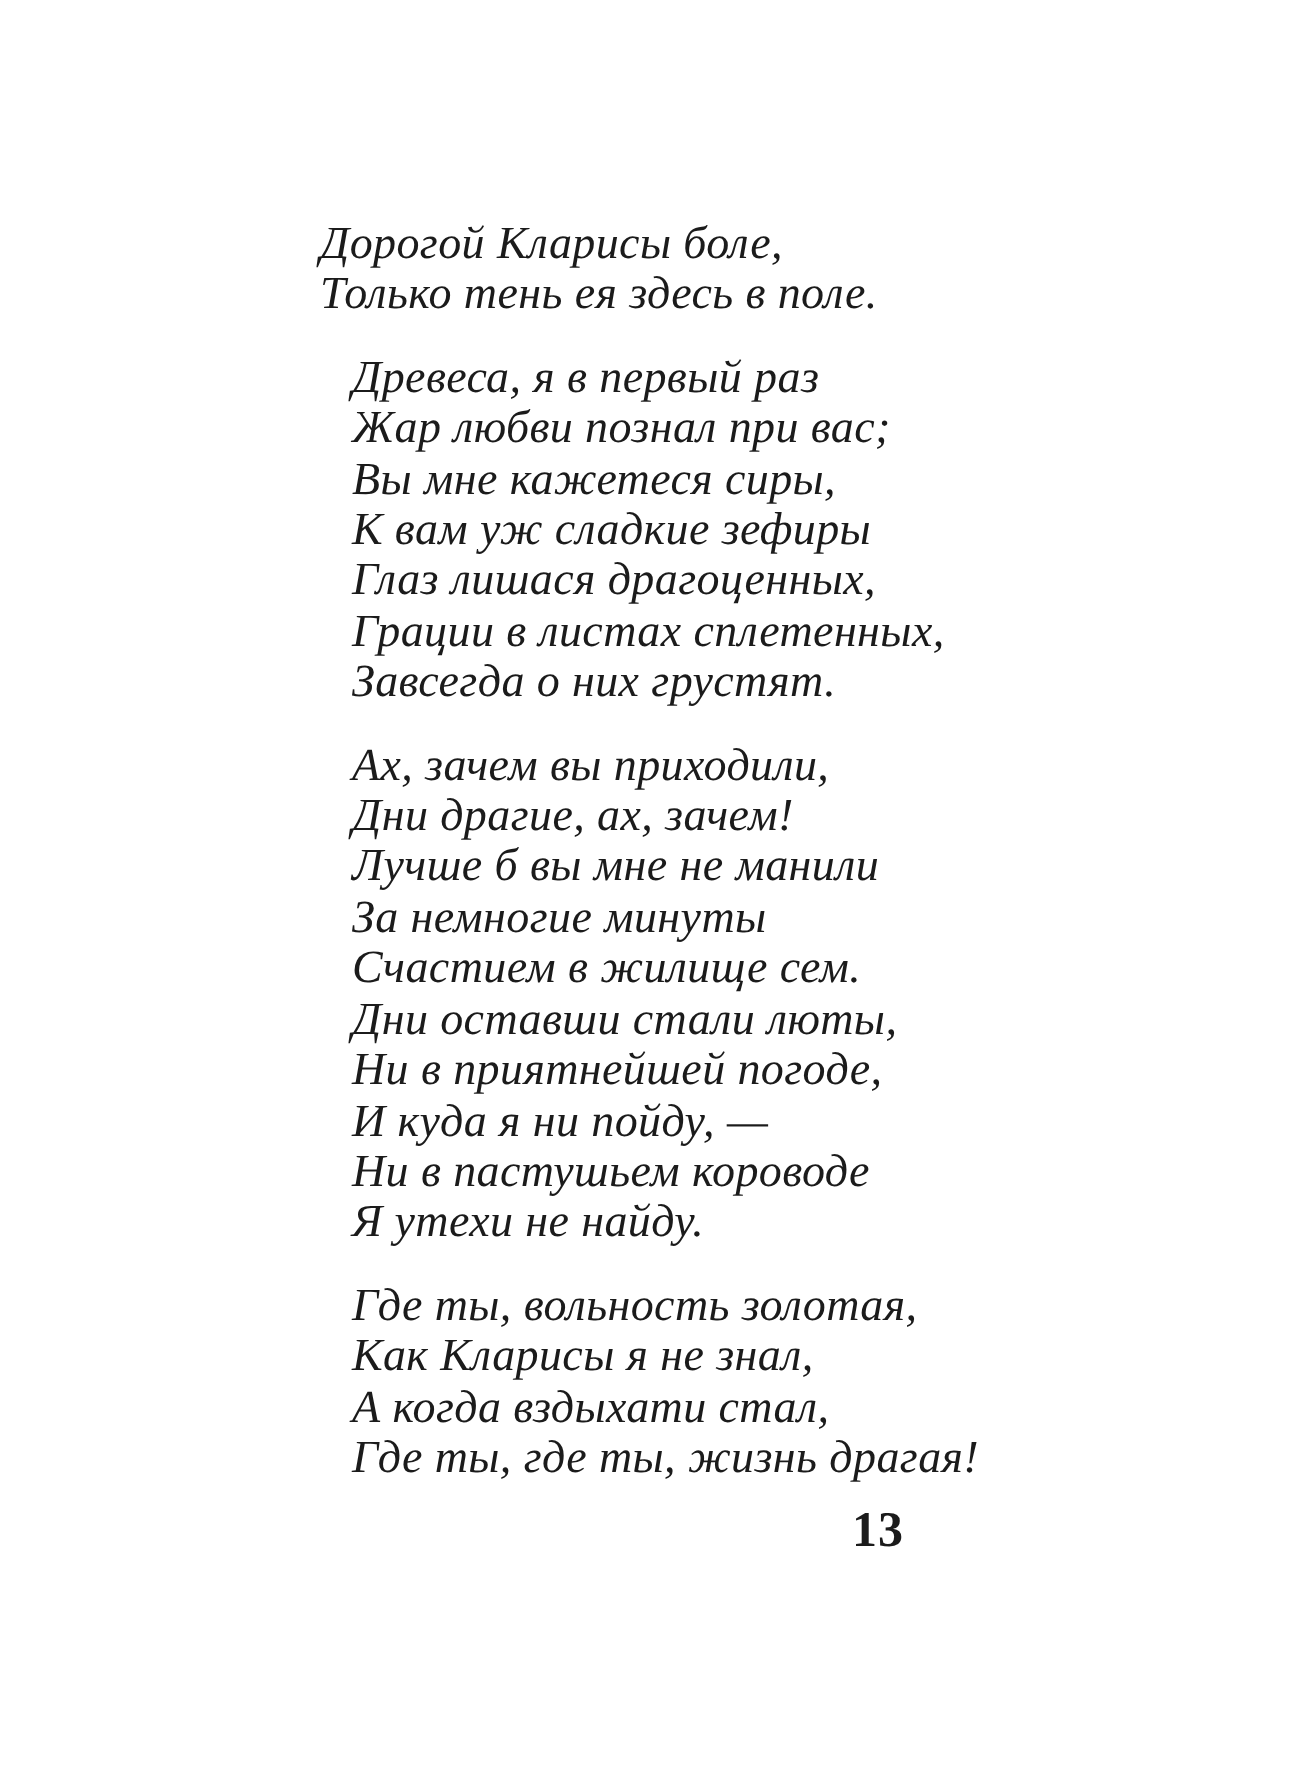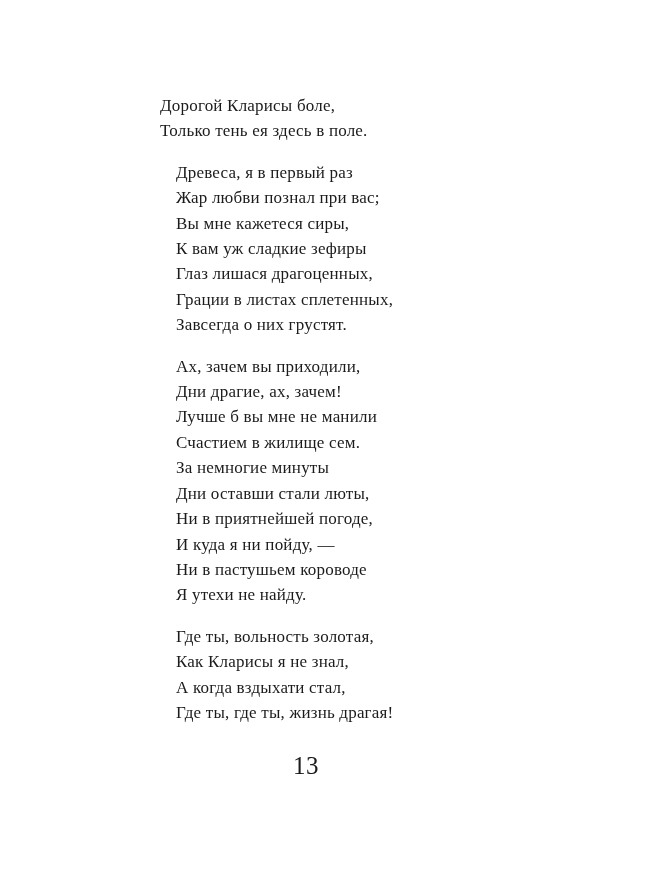--- a/index.html
+++ b/index.html
@@ -16,38 +16,39 @@
   }
   .page {
     position: relative;
     width: 650px;
     height: 886px;
     background: #ffffff;
   }
   .poem {
     position: absolute;
     left: 160px;
-    top: 93px;
-    font-size: 17px;
+    top: 109px;
+    font-size: 23px;
     line-height: 25.4px;
     letter-spacing: 0.2px;
     white-space: nowrap;
+    font-style: italic;
   }
   .stanza + .stanza {
     margin-top: 16px;
     margin-left: 16px;
   }
   .folio {
     position: absolute;
     left: 160px;
     top: 752px;
     width: 292px;
-    text-align: center;
+    text-align: right;
     font-size: 25px;
-    font-weight: normal;
+    font-weight: bold;
     letter-spacing: 0.5px;
   }
 </style>
 </head>
 <body>
 
 <div class="page">
 
   <div class="poem">
 
@@ -63,22 +64,22 @@
       <div>К вам уж сладкие зефиры</div>
       <div>Глаз лишася драгоценных,</div>
       <div>Грации в листах сплетенных,</div>
       <div>Завсегда о них грустят.</div>
     </div>
 
     <div class="stanza">
       <div>Ах, зачем вы приходили,</div>
       <div>Дни драгие, ах, зачем!</div>
       <div>Лучше б вы мне не манили</div>
+      <div>За немногие минуты</div>
       <div>Счастием в жилище сем.</div>
-      <div>За немногие минуты</div>
       <div>Дни оставши стали люты,</div>
       <div>Ни в приятнейшей погоде,</div>
       <div>И куда я ни пойду, —</div>
       <div>Ни в пастушьем короводе</div>
       <div>Я утехи не найду.</div>
     </div>
 
     <div class="stanza">
       <div>Где ты, вольность золотая,</div>
       <div>Как Кларисы я не знал,</div>

